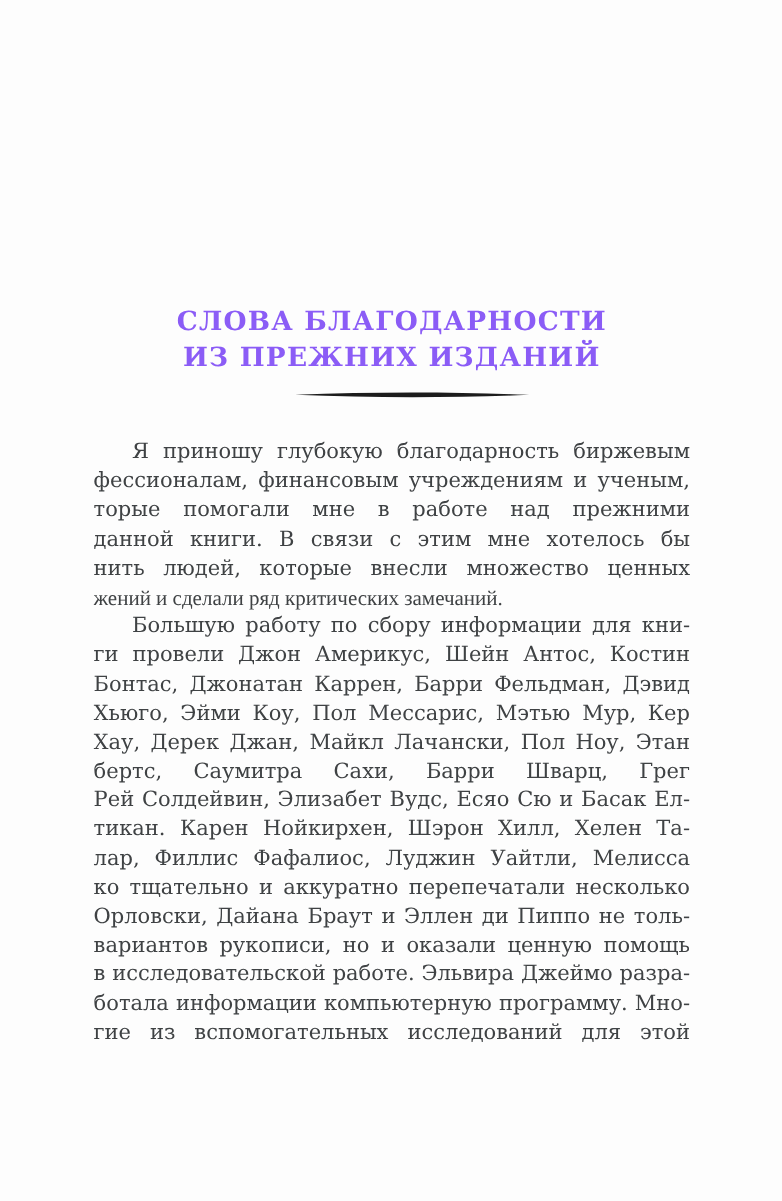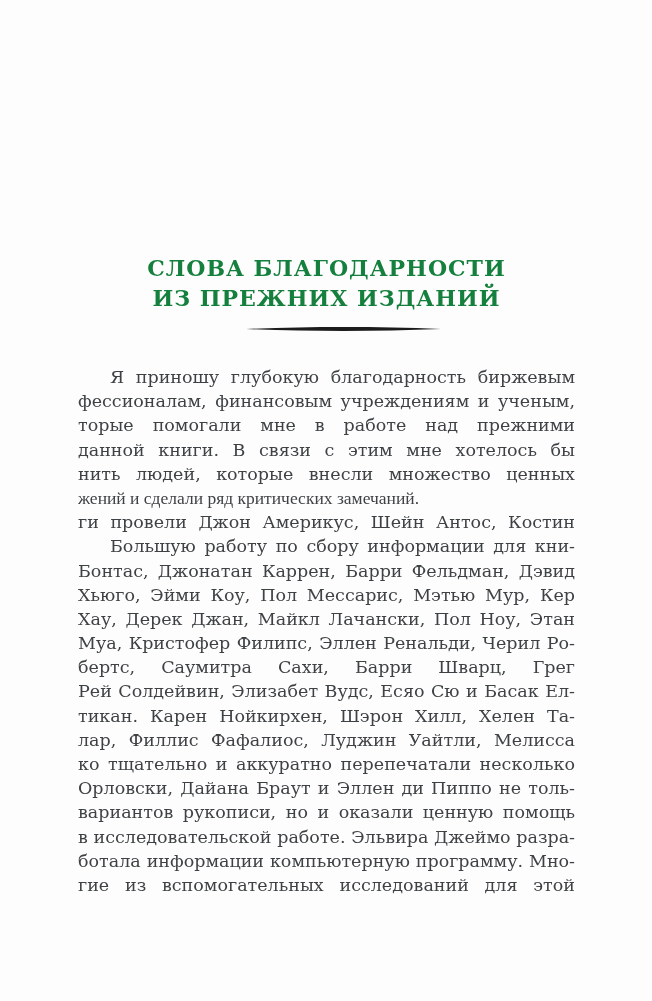--- a/index.html
+++ b/index.html
@@ -22,21 +22,21 @@
   }
   .chapter-header {
     margin-top: 253px;
     text-align: center;
   }
   .chapter-title-line {
     font-size: 22px;
     line-height: 30px;
     font-weight: bold;
     letter-spacing: 1px;
-    color: #15803d;
+    color: #8b5cf6;
   }
   .divider-wrap {
     margin-top: 13px;
     text-align: center;
     transform: translateX(17px);
   }
   .divider-wrap svg {
     display: block;
     margin: 0 auto;
     filter: blur(0.3px);
@@ -85,26 +85,25 @@
   <div class="body-text">
       <div class="para">
         <div class="line indent">Я приношу глубокую благодарность биржевым про-</div>
         <div class="line">фессионалам, финансовым учреждениям и ученым, ко-</div>
         <div class="line">торые помогали мне в работе над прежними изданиями</div>
         <div class="line">данной книги. В связи с этим мне хотелось бы вспом-</div>
         <div class="line">нить людей, которые внесли множество ценных предло-</div>
         <div class="line endline">жений и сделали ряд критических замечаний.</div>
       </div>
       <div class="para">
+        <div class="line indent">Большую работу по сбору информации для кни-</div>
         <div class="line">ги провели Джон Америкус, Шейн Антос, Костин</div>
-        <div class="line indent">Большую работу по сбору информации для кни-</div>
         <div class="line">Бонтас, Джонатан Каррен, Барри Фельдман, Дэвид</div>
         <div class="line">Хьюго, Эйми Коу, Пол Мессарис, Мэтью Мур, Кер</div>
         <div class="line">Хау, Дерек Джан, Майкл Лачански, Пол Ноу, Этан</div>
-        <div class="line">Муа, Кристофер Филипс, Эллен Ренальди, Черил Ро-</div>
         <div class="line">бертс, Саумитра Сахи, Барри Шварц, Грег Смоларек,</div>
         <div class="line">Рей Солдейвин, Элизабет Вудс, Есяо Сю и Басак Ел-</div>
         <div class="line">тикан. Карен Нойкирхен, Шэрон Хилл, Хелен Та-</div>
         <div class="line">лар, Филлис Фафалиос, Луджин Уайтли, Мелисса</div>
         <div class="line">ко тщательно и аккуратно перепечатали несколько</div>
         <div class="line">Орловски, Дайана Браут и Эллен ди Пиппо не толь-</div>
         <div class="line">вариантов рукописи, но и оказали ценную помощь</div>
         <div class="line">в исследовательской работе. Эльвира Джеймо разра-</div>
         <div class="line">ботала информации компьютерную программу. Мно-</div>
         <div class="line">гие из вспомогательных исследований для этой книги</div>

